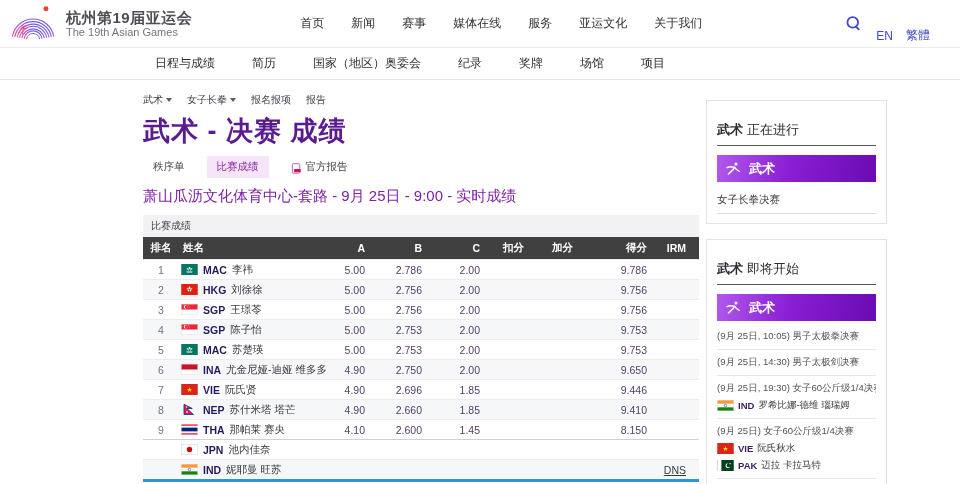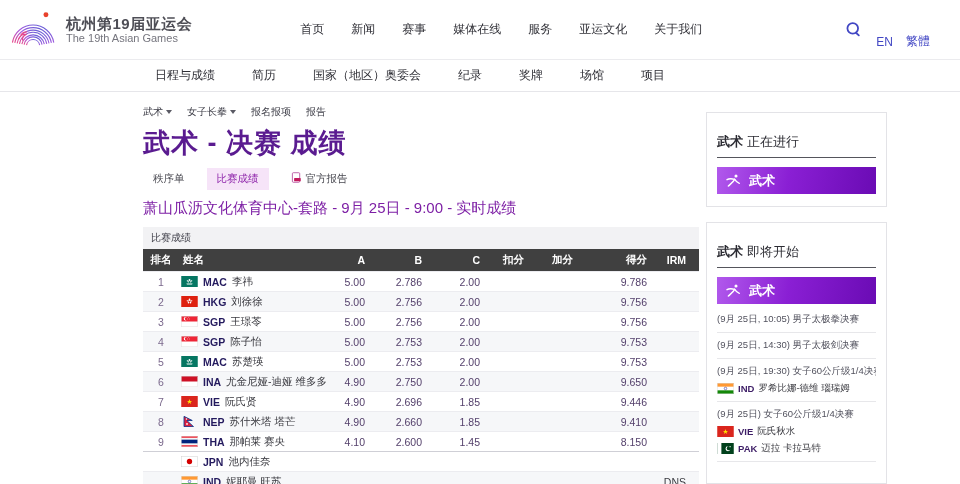--- a/index.html
+++ b/index.html
@@ -1,20 +1,20 @@
 <!DOCTYPE html>
 <html><head>
 <meta charset="utf-8">
 <style>
   * { box-sizing: border-box; margin: 0; padding: 0; }
   html,body { width:960px; height:484px; overflow:hidden; background:#fff;
     font-family:"Liberation Sans","DejaVu Sans",sans-serif; color:#333; }
 
   
-  .header { height:60px; border-bottom:1px solid #ebebee; display:flex; align-items:center; }
+  .header { height:48px; border-bottom:1px solid #ebebee; display:flex; align-items:center; }
   .logo-wrap { display:flex; align-items:center; margin-left:12px; }
   .brand { margin-left:8px; line-height:1.15; }
   .brand-cn { font-size:15px; font-weight:bold; color:#4e4e56; letter-spacing:.5px; }
   .brand-en { font-size:11px; color:#75757e; }
   .top-nav { display:flex; gap:27px; margin-left:108px; font-size:12px; color:#2f2f36; white-space:nowrap; }
   .top-nav-item { cursor:pointer; }
   .header-right { margin-left:auto; margin-right:30px; display:flex; align-items:center; gap:13px;
     font-size:12px; color:#4247c4; white-space:nowrap; }
   .lang-link { cursor:pointer;margin-top:24px; }
 
@@ -28,21 +28,21 @@
   .content { margin-left:143px; width:556px; }
   .sidebar { width:181px; margin-left:7px; margin-top:7px; }
 
   
   .breadcrumb { display:flex; gap:15px; align-items:center; font-size:10px; color:#3a3a44; }
   .crumb { cursor:pointer; display:flex; align-items:center; gap:3px; }
   .caret { width:0; height:0; border-left:3.5px solid transparent; border-right:3.5px solid transparent;
     border-top:4px solid #5a5a64; display:inline-block; }
   .page-title { font-size:27px; font-weight:bold; color:#5a1b90; letter-spacing:1px; margin-top:6px; }
   .tabs { display:flex; align-items:center; gap:12px; margin-top:7px; font-size:10.5px; color:#4a4a52; }
-  .tab { padding:4px 10px; cursor:pointer; display:flex; align-items:flex-start; gap:4px; }
+  .tab { padding:4px 10px; cursor:pointer; display:flex; align-items:flex-end; gap:4px; }
   .tab.active { background:#f6e4f8; color:#8e24aa; }
   .venue-line { margin-top:9px; font-size:15px; color:#7d1fa5; }
 
   
   .results { margin-top:9px; border-bottom:3px solid #2e96d5; }
   .caption-bar { background:#f2f2f4; font-size:10px; color:#3c3c46; padding:4px 8px; }
   .grid { display:grid; grid-template-columns:36px 150px 36px 57px 58px 44px 49px 74px 51px; align-items:center; }
   .thead { background:#404040; color:#fff; font-size:10.5px; font-weight:bold; padding:4px 0; }
   .h-rank { text-align:center; } .h-name { padding-left:4px; }
   .h-num { text-align:right; } .h-irm { text-align:right; padding-right:12px; }
@@ -455,20 +455,23 @@
         <svg viewBox="0 0 24 24">
           <g fill="none" stroke="#fff" stroke-width="2.1" stroke-linecap="round">
             <path d="M3 10 C7 7.5 11 8.5 14.5 9.5"></path>
             <path d="M14.5 9.5 C12.5 13.5 9 16 5 19.5"></path>
             <path d="M14.5 9.5 C16.5 12.5 18.5 14.5 21.5 15.5"></path>
           </g>
           <circle cx="16.5" cy="4.5" r="2.3" fill="#fff"></circle>
         </svg>
         <span>武术</span>
       </div>
+      <div>
+          <div class="live-event">女子长拳决赛</div>
+        </div>
     </div>
 
     <div class="card">
       <div class="card-head">
         <b>武术</b><span>即将开始</span>
       </div>
       <div class="banner">
         <svg viewBox="0 0 24 24">
           <g fill="none" stroke="#fff" stroke-width="2.1" stroke-linecap="round">
             <path d="M3 10 C7 7.5 11 8.5 14.5 9.5"></path>

